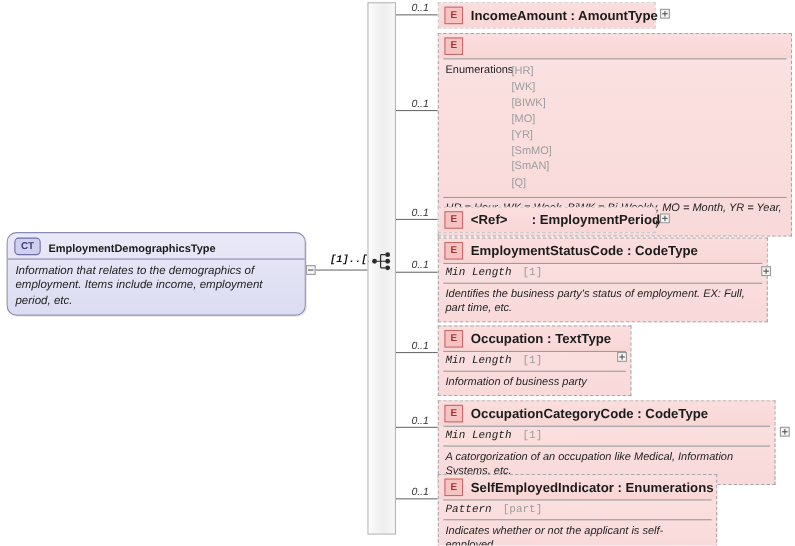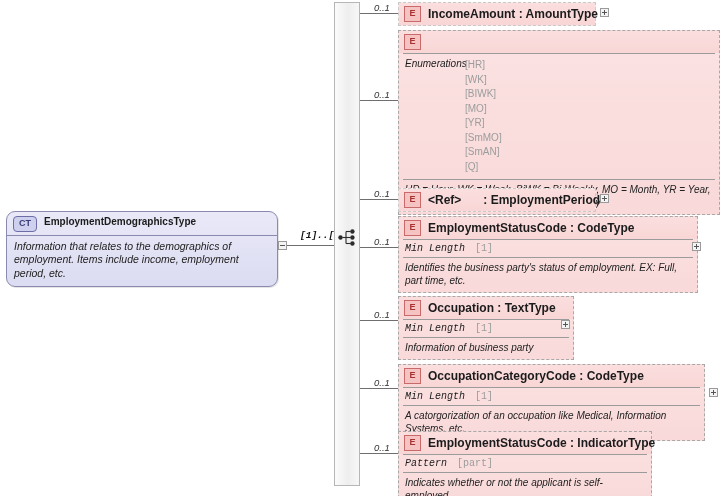--- a/index.html
+++ b/index.html
@@ -29,21 +29,21 @@
     top: 211px;
     width: 272px;
     box-sizing: border-box;
     border: 1px solid #8a8ab0;
     border-radius: 9px;
     background: linear-gradient(to bottom, #e9e9f8 0%, #dcdcf2 100%);
     box-shadow: 1px 1px 0 rgba(0,0,0,0.10);
   }
   .ct-head {
     display: flex;
-    align-items: flex-start;
+    align-items: flex-end;
     padding: 4px 6px 3px 6px;
   }
   .ct-badge {
     flex: 0 0 auto;
     width: 22px;
     height: 14px;
     line-height: 13px;
     text-align: center;
     font-size: 9px;
     font-weight: bold;
@@ -187,21 +187,20 @@
     color: #9c9c9c;
     margin-left: 10px;
     white-space: nowrap;
   }
   .enum-row {
     display: flex;
     padding: 4px 6px 5px 6px;
     font-size: 10px;
   }
   .enum-name {
-    font-style: italic;
     color: #1b1b1b;
     white-space: nowrap;
     flex: 0 0 auto;
     width: 60px;
   }
   .enum-vals {
     color: #9c9c9c;
     line-height: 1.45;
   }
   .el-doc {
@@ -338,21 +337,21 @@
       <div class="facet-val">[1]</div>
     </div>
     <div class="el-rule"></div>
     <div class="el-doc">A catorgorization of an occupation like Medical, Information Systems, etc.</div>
   </div>
   <div class="toggle-box plus" style="left:709px; top:388px;"></div>
 
   <div class="el complex" style="left:398px; top:431px; width:254px;">
     <div class="el-head">
       <div class="el-badge">E</div>
-      <div class="el-title">EmploymentStatusCode : IndicatorType</div>
+      <div class="el-title">SelfEmployedIndicator : Enumerations</div>
     </div>
     <div class="el-rule"></div>
     <div class="facet-row">
       <div class="facet-name">Pattern</div>
       <div class="facet-val">[part]</div>
     </div>
     <div class="el-rule"></div>
     <div class="el-doc">Indicates whether or not the applicant is self-employed.</div>
   </div>
 

